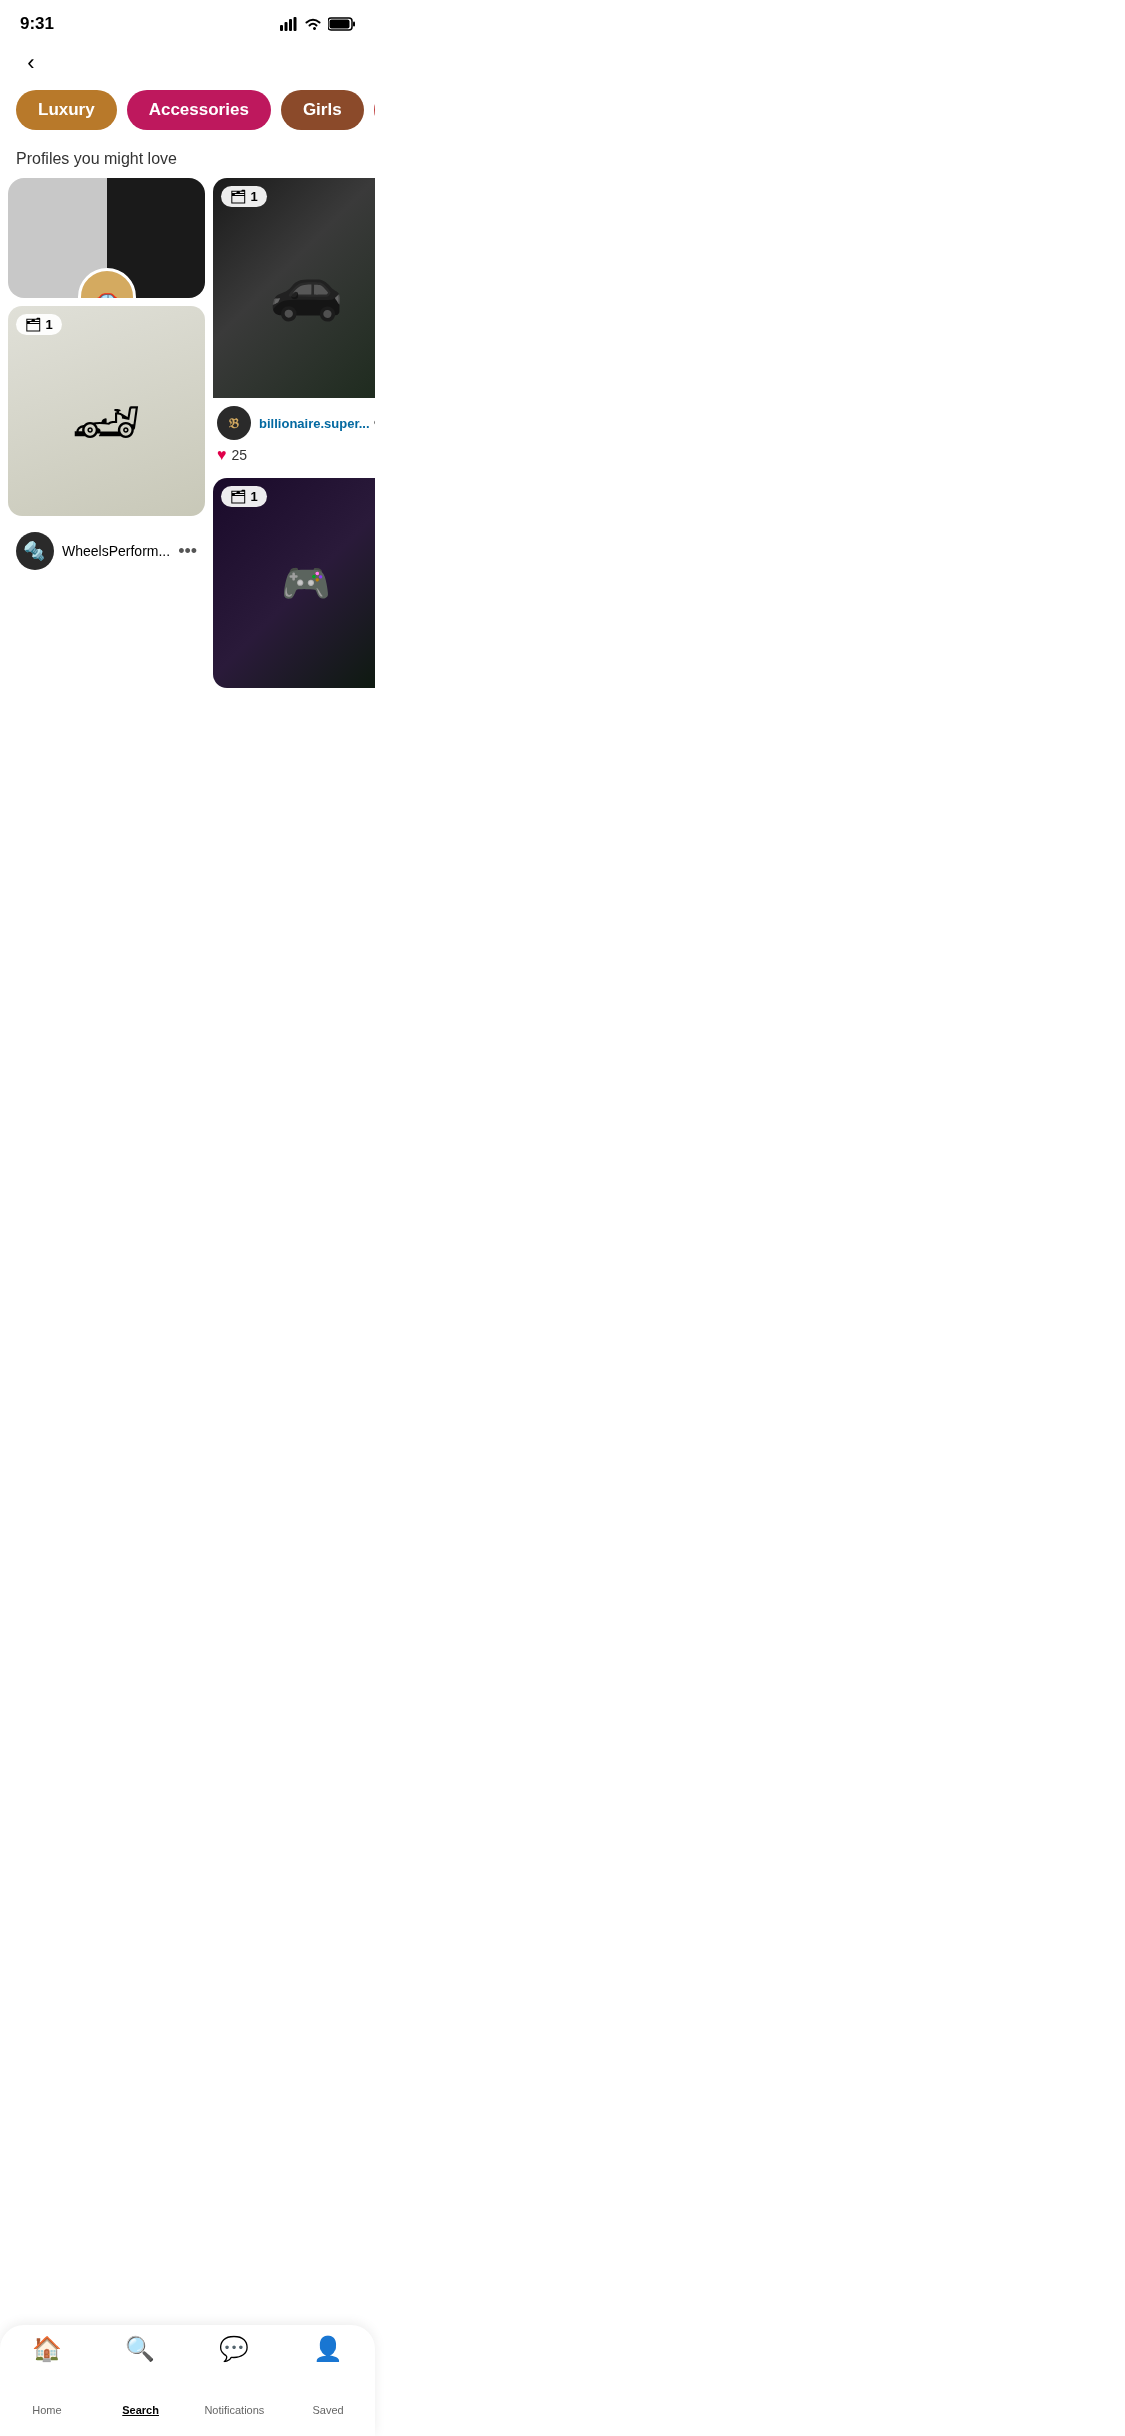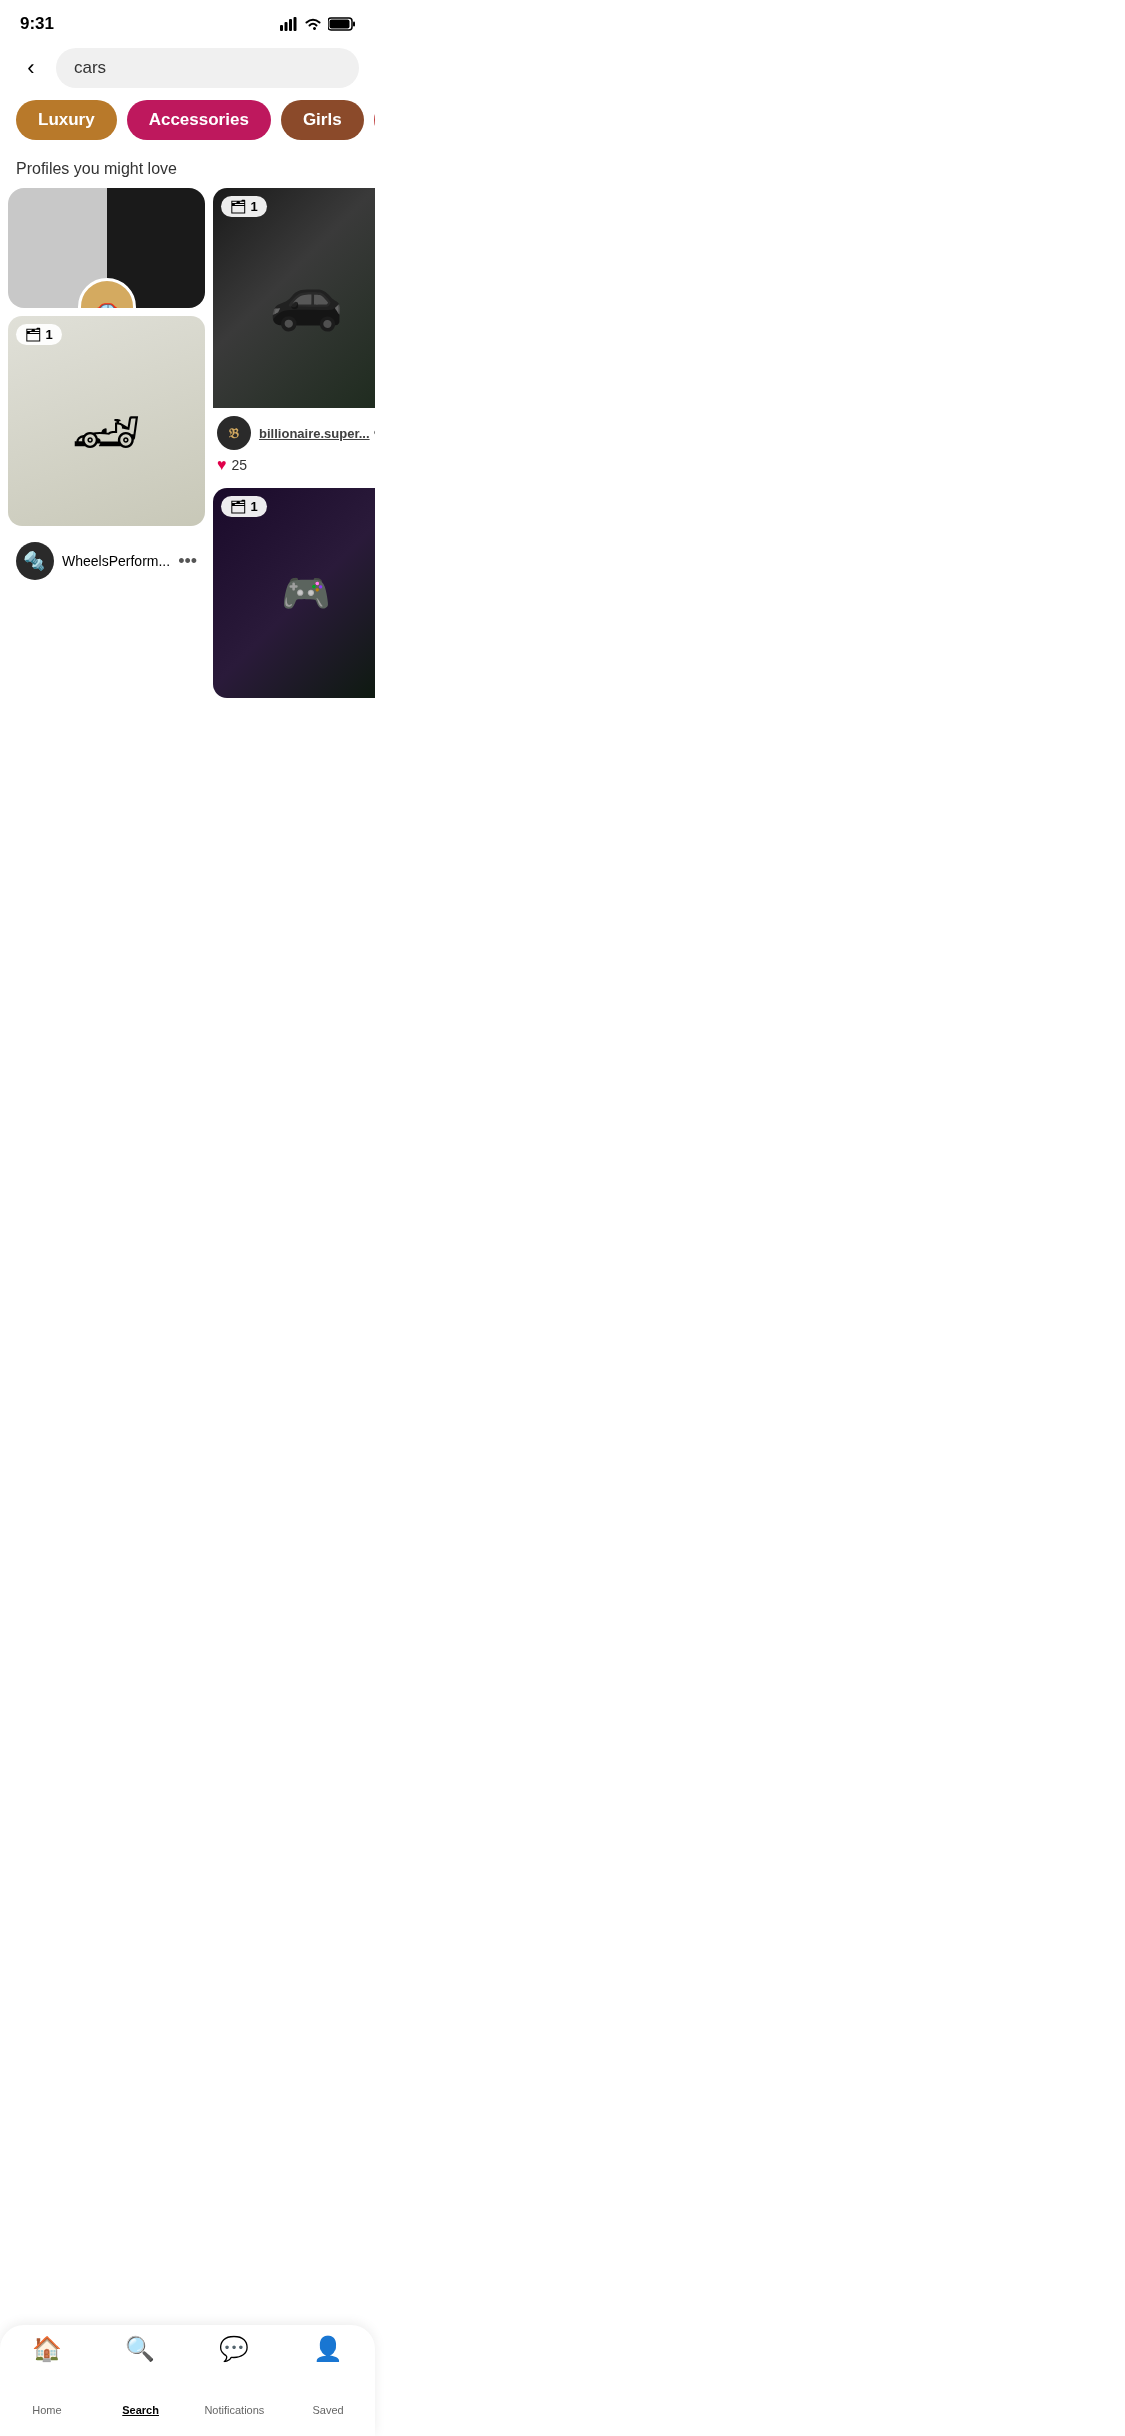--- a/index.html
+++ b/index.html
@@ -212,22 +212,21 @@
       align-items: center;
       justify-content: center;
       font-size: 14px;
       font-weight: 700;
       color: #d4aa60;
       flex-shrink: 0;
     }
     .pin-username {
       font-size: 13px;
       font-weight: 600;
-      color: #404040;
-      text-decoration: underline;
+      color: #0369a1;
     }
     .pin-more-btn {
       font-size: 18px;
       color: #555;
       cursor: pointer;
       padding: 0 4px;
     }
     .pin-likes {
       display: flex;
       align-items: center;
@@ -371,21 +370,20 @@
       <rect x="1.5" y="2.5" width="20" height="9" rx="2" fill="#000"></rect>
       <rect x="25" y="4.5" width="2" height="5" rx="1" fill="#000"></rect>
     </svg>
   </div>
 </div>
 
 <div class="search-bar-row">
   <div class="back-btn">
     <span class="back-chevron">‹</span>
   </div>
-  <input class="search-input-box" type="text" value="cars" style="">
 </div>
 
 <div class="filter-pills">
   <div class="pill pill-luxury">Luxury</div>
   <div class="pill pill-accessories">Accessories</div>
   <div class="pill pill-girls">Girls</div>
   <div class="pill pill-street">Street racing</div>
 </div>
 
 <div class="profiles-label">Profiles you might love</div>

